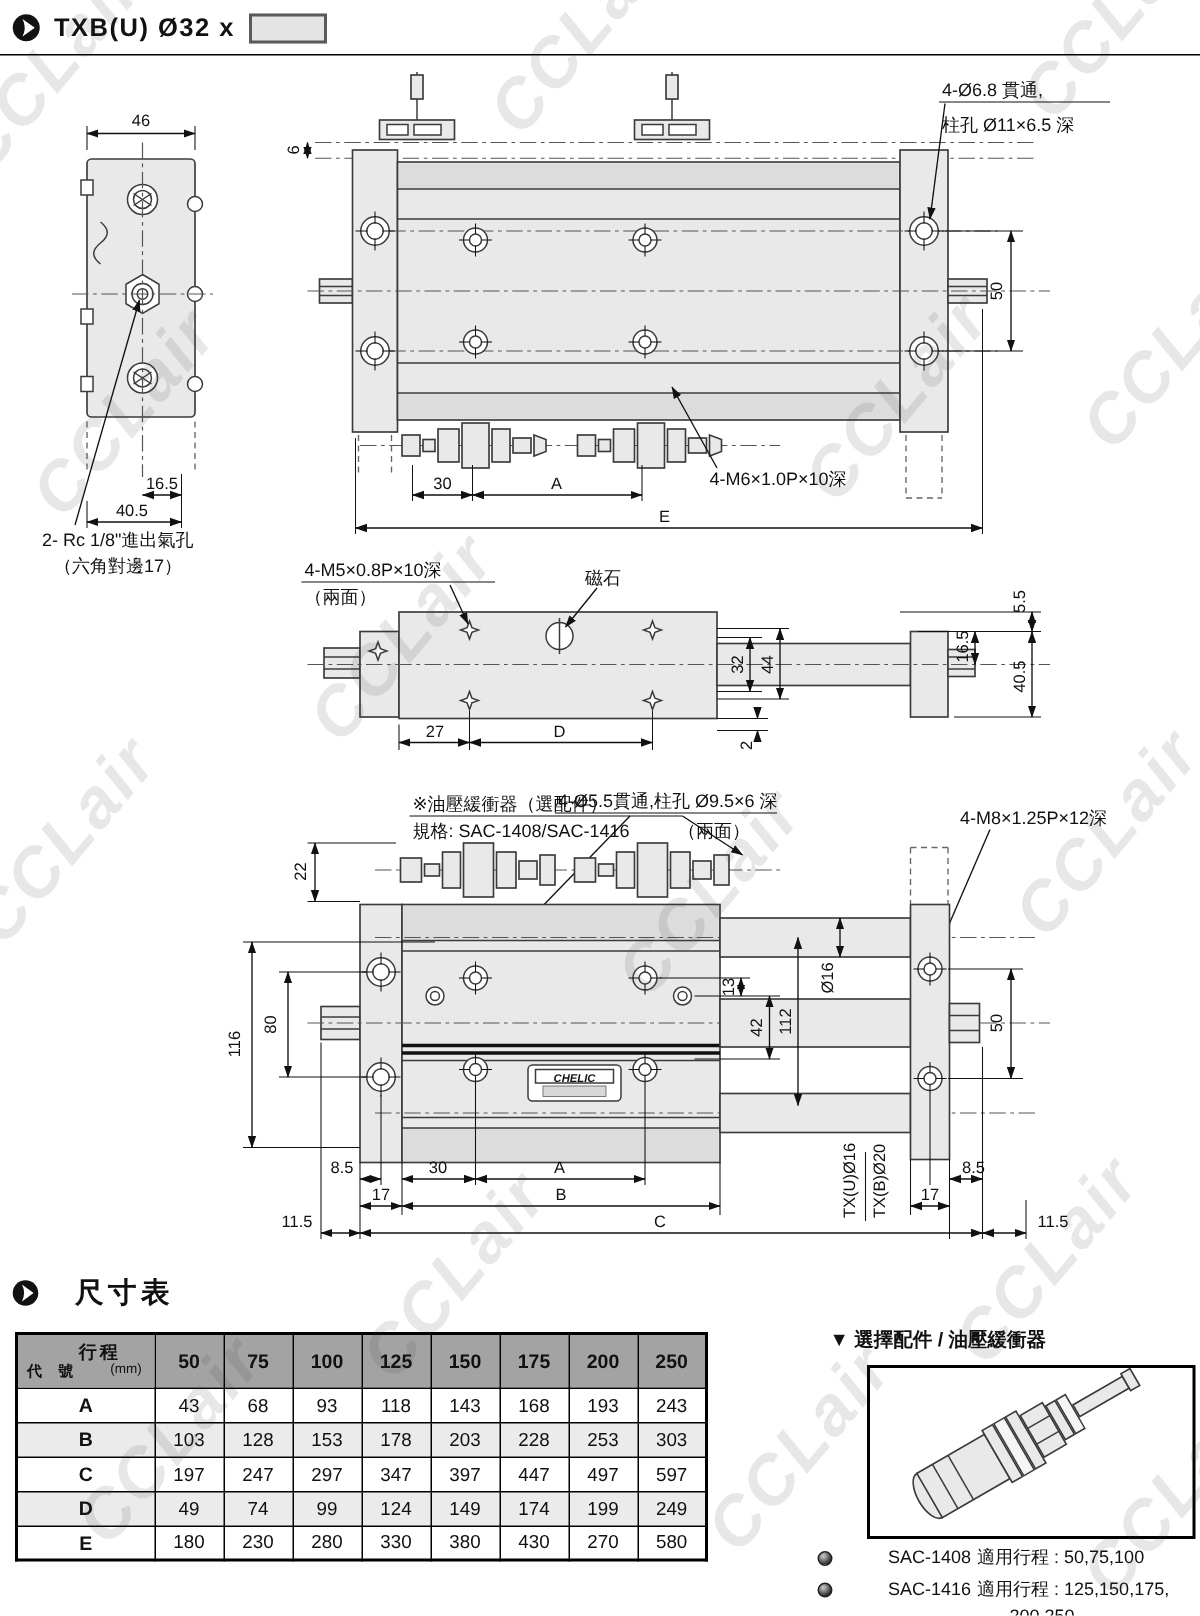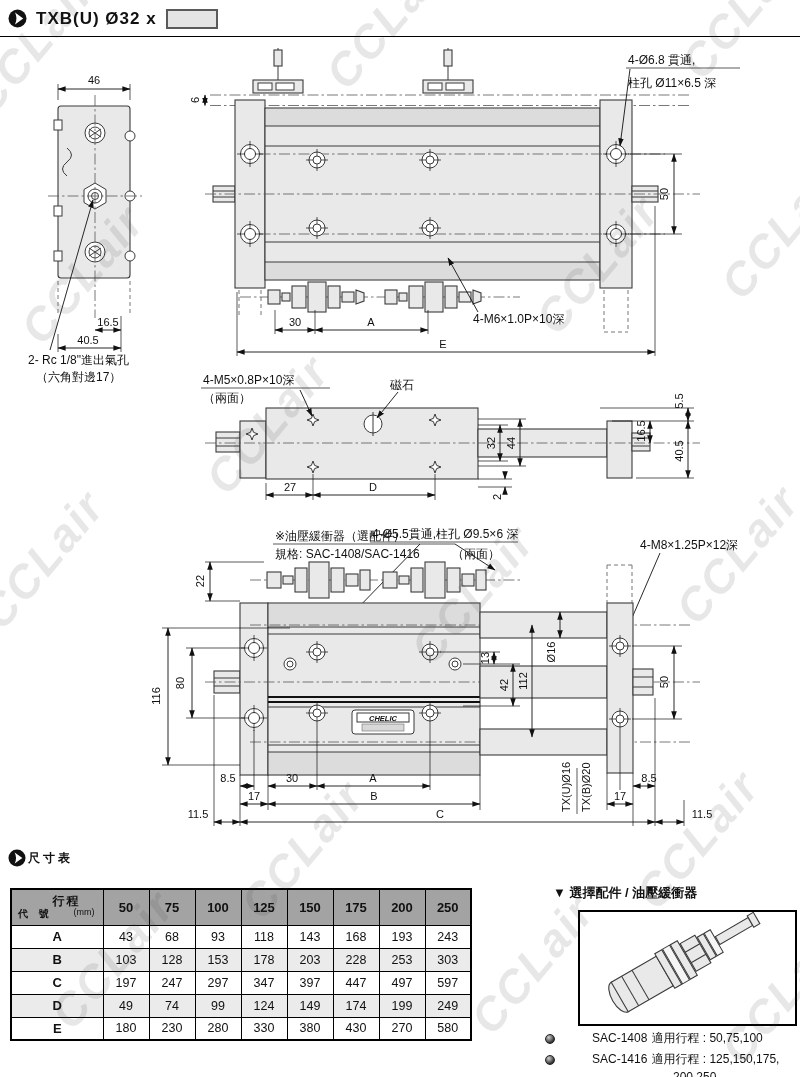--- a/index.html
+++ b/index.html
@@ -32,22 +32,22 @@
   .lt2 { stroke:#111; stroke-width:2.2; fill:none; }
   .cl  { stroke:#555; stroke-width:0.8; stroke-dasharray:11 3 2.5 3; fill:none; }
   .hid { stroke:#666; stroke-width:0.9; stroke-dasharray:4 3; fill:none; }
   .dim { stroke:#111; stroke-width:0.9; fill:none; marker-start:url(#arr); marker-end:url(#arr); }
   .ext { stroke:#111; stroke-width:0.7; fill:none; }
   .ldr { stroke:#111; stroke-width:0.9; fill:none; marker-end:url(#arr); }
   .dt  { font-size:11px; fill:#111; }
   .lt  { font-size:12px; fill:#111; }
 
   
-  .section-title { position:absolute; top:849px; left:8px; display:flex; align-items:center; gap:2px;
-                   font-size:12px; font-weight:bold; letter-spacing:3px; z-index:2;}
+  .section-title { position:absolute; top:849px; left:8px; display:flex; align-items:center; gap:24px;
+                   font-size:19px; font-weight:bold; letter-spacing:3px; z-index:2;}
   .dim-table { position:absolute; top:888px; left:10px; border-collapse:collapse; table-layout:fixed; z-index:2;
                border:2.5px solid #000; }
   .dim-table td { border:1px solid #000; text-align:center; font-size:12.5px; height:23px; padding:0; }
   .dim-table tr.hdr-row td { height:36px; background:#a3a3a3; font-weight:bold; font-size:13px; }
   .dim-table tr.shade td { background:#ebebeb; }
   .dim-table td.code { font-weight:bold; font-size:13px; }
   td.corner { position:relative; background:#e2e2e2;
       background-image:linear-gradient(to bottom right, rgba(0,0,0,0) 49.5%, #000 49.5%, #000 50.6%, rgba(0,0,0,0) 50.6%); }
   .corner-top { position:absolute; top:3px; right:22px; font-size:12px; font-weight:bold; letter-spacing:2px;}
   .corner-unit { position:absolute; top:17px; right:8px; font-size:9px; font-weight:normal; }

